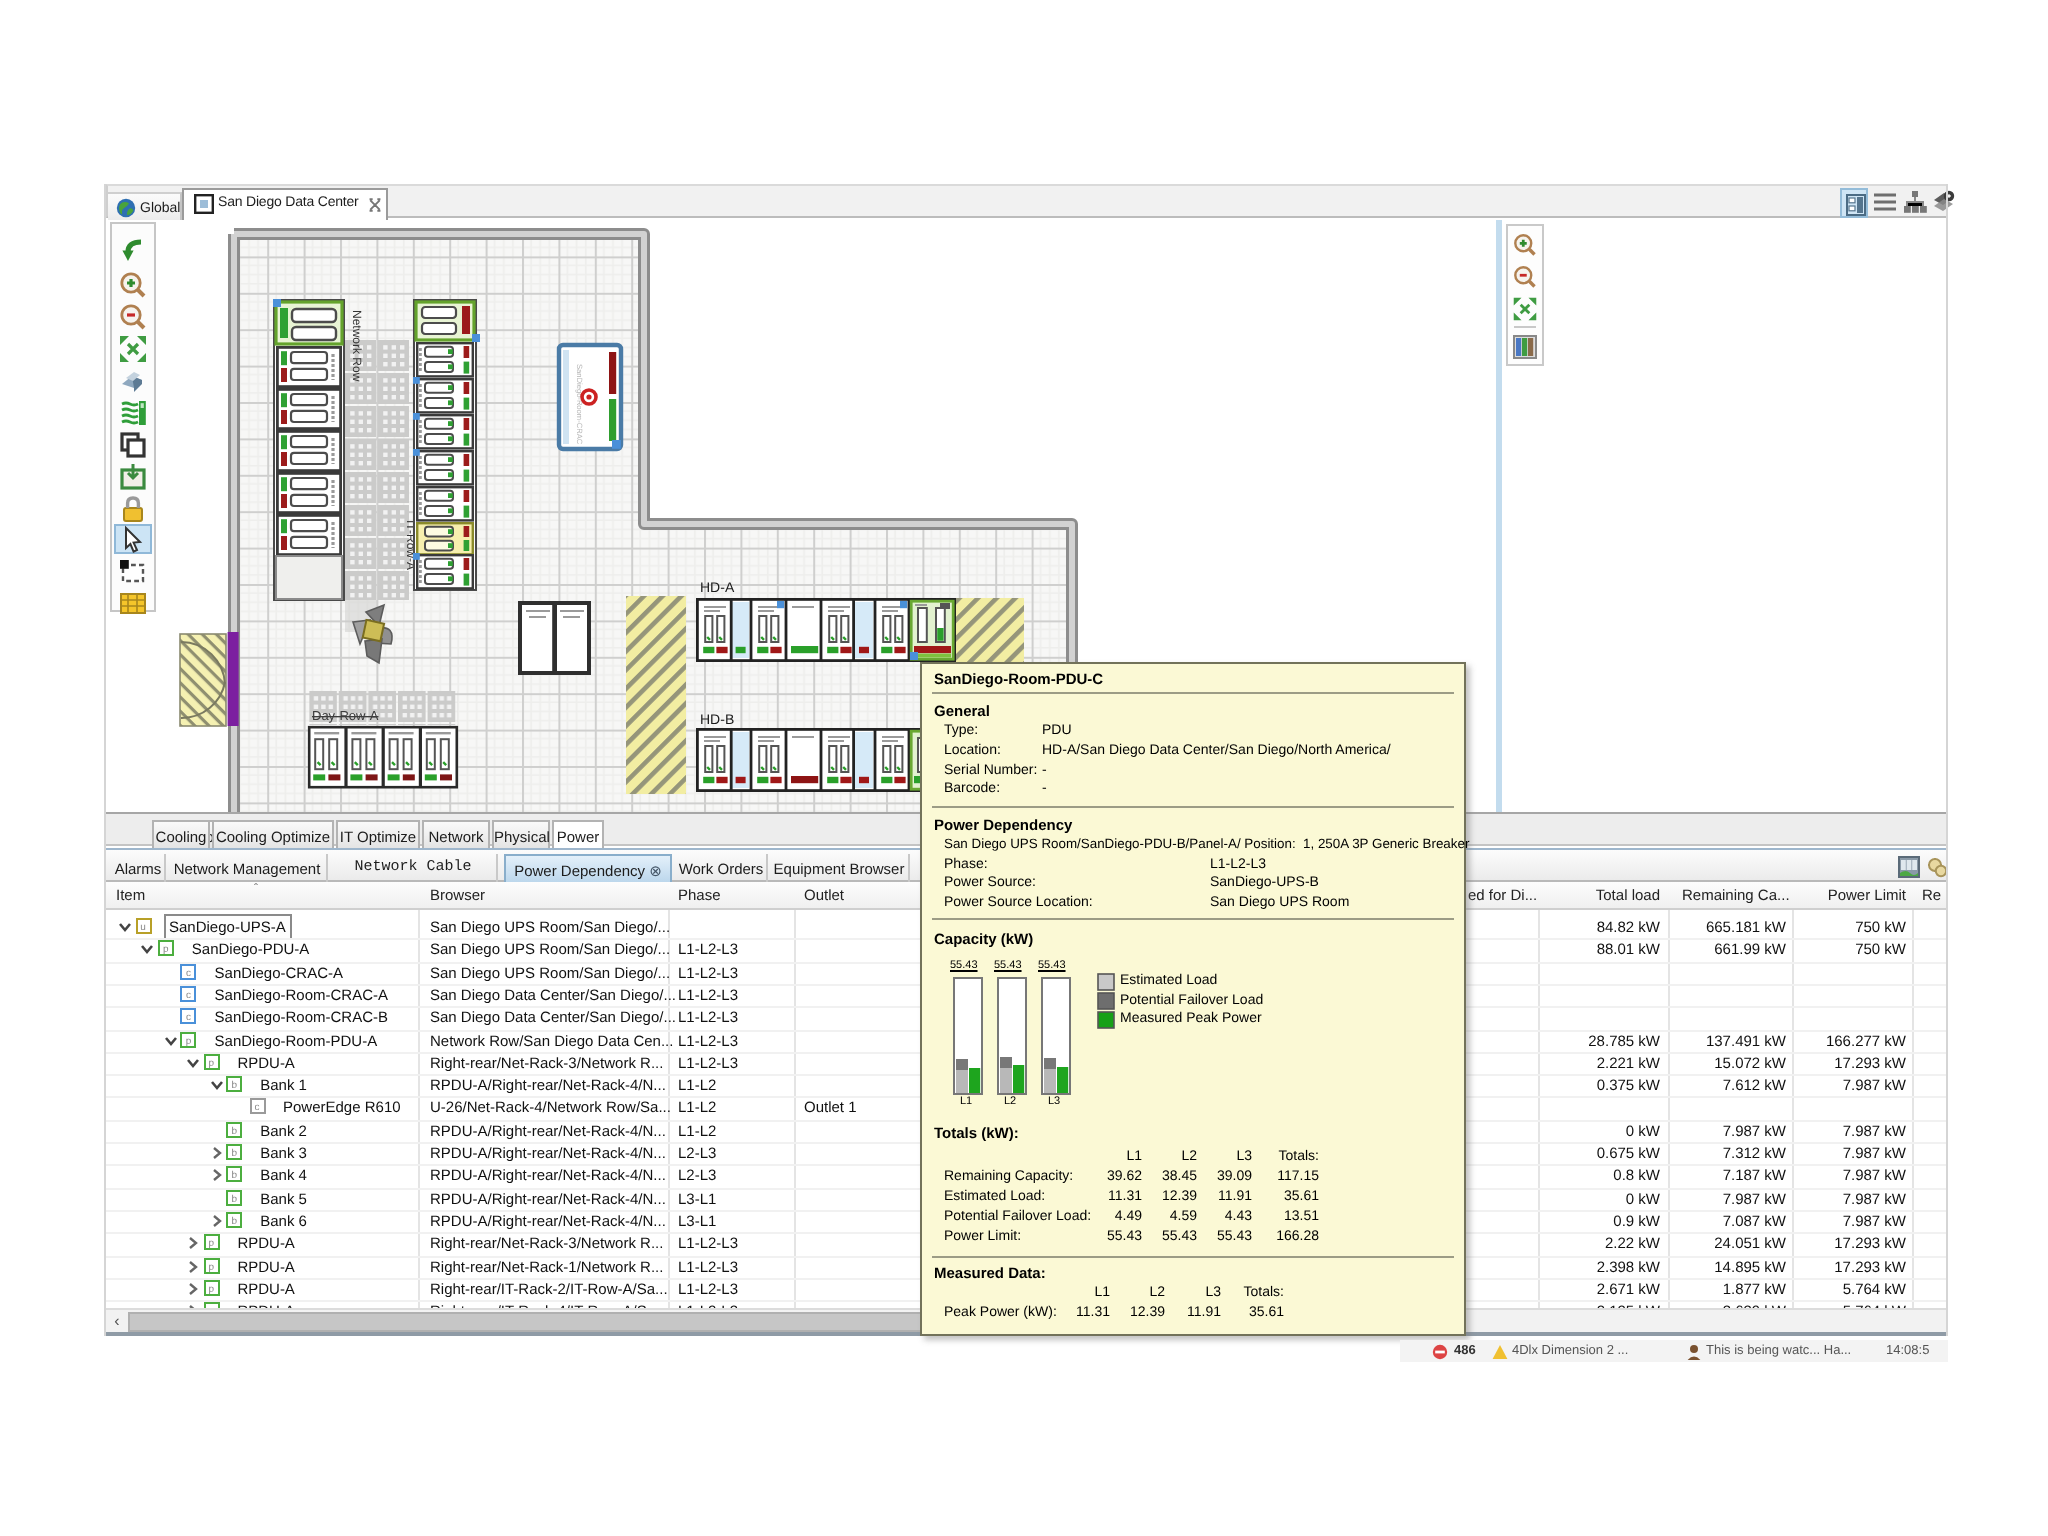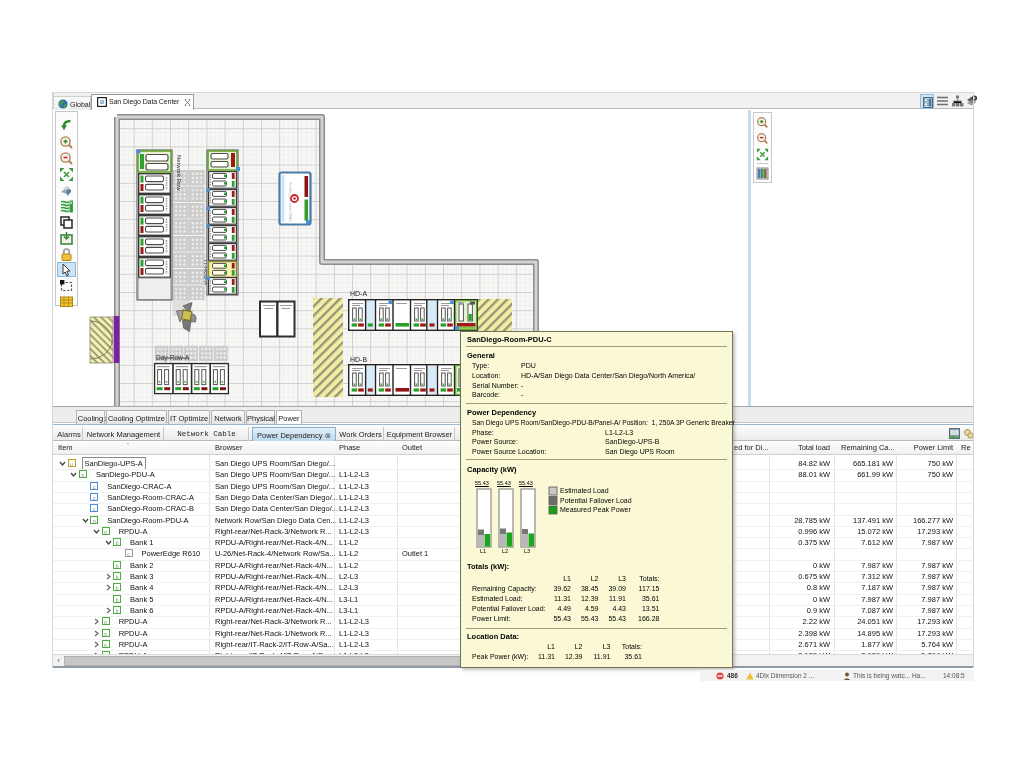--- a/index.html
+++ b/index.html
@@ -536,21 +536,21 @@
       </div>
     <div class="grow" style="top:84.8px">
         <div class="rline" style="top:0"></div>
         <svg class="texp" style="left:40.2px" viewBox="0 0 7 7">
           <path d="M1 2 L3.5 5 L6 2" fill="none" stroke="#444" stroke-width="1.3"></path>
         </svg>
         <div class="tico" style="left:48.7px;border:1.3px solid #4cae3f;">p</div>
         <div class="tlabel" style="left:63.7px;padding:0 2px;">RPDU-A</div>
         <div class="tlabel" style="left:162px">Right-rear/Net-Rack-3/Network R...</div>
         <div class="tlabel" style="left:286px">L1-L2-L3</div>
-        <div class="tval" style="left:697px;width:80px">0.996 kW</div>
+        <div class="tval" style="left:697px;width:80px">2.221 kW</div>
         <div class="tval" style="left:760px;width:80px">15.072 kW</div>
         <div class="tval" style="left:820px;width:80px">17.293 kW</div>
       </div>
     <div class="grow" style="top:96.1px">
         <div class="rline" style="top:0"></div>
         <svg class="texp" style="left:51.6px" viewBox="0 0 7 7">
           <path d="M1 2 L3.5 5 L6 2" fill="none" stroke="#444" stroke-width="1.3"></path>
         </svg>
         <div class="tico" style="left:60.1px;border:1.3px solid #4cae3f;">b</div>
         <div class="tlabel" style="left:75.1px;padding:0 2px;">Bank 1</div>
@@ -763,21 +763,21 @@
     <div class="tt" style="left:80px;top:273px;width:30px;text-align:right">4.49</div>
       <div class="tt" style="left:107.5px;top:273px;width:30px;text-align:right">4.59</div>
       <div class="tt" style="left:135px;top:273px;width:30px;text-align:right">4.43</div>
       <div class="tt" style="left:163.5px;top:273px;width:35px;text-align:right">13.51</div>
     <div class="tt" style="left:11px;top:283px">Power Limit:</div>
     <div class="tt" style="left:80px;top:283px;width:30px;text-align:right">55.43</div>
       <div class="tt" style="left:107.5px;top:283px;width:30px;text-align:right">55.43</div>
       <div class="tt" style="left:135px;top:283px;width:30px;text-align:right">55.43</div>
       <div class="tt" style="left:163.5px;top:283px;width:35px;text-align:right">166.28</div>
     <div class="tsep" style="top:296px"></div>
-    <div class="tt tth" style="left:6px;top:300px">Location Data:</div>
+    <div class="tt tth" style="left:6px;top:300px">Measured Data:</div>
     <div class="tt" style="left:64px;top:311px;width:30px;text-align:right">L1</div>
     <div class="tt" style="left:91.5px;top:311px;width:30px;text-align:right">L2</div>
     <div class="tt" style="left:119.5px;top:311px;width:30px;text-align:right">L3</div>
     <div class="tt" style="left:146px;top:311px;width:35px;text-align:right">Totals:</div>
     <div class="tt" style="left:11px;top:321px">Peak Power (kW):</div>
     <div class="tt" style="left:64px;top:321px;width:30px;text-align:right">11.31</div>
       <div class="tt" style="left:91.5px;top:321px;width:30px;text-align:right">12.39</div>
       <div class="tt" style="left:119.5px;top:321px;width:30px;text-align:right">11.91</div>
       <div class="tt" style="left:146px;top:321px;width:35px;text-align:right">35.61</div>
   </div>

